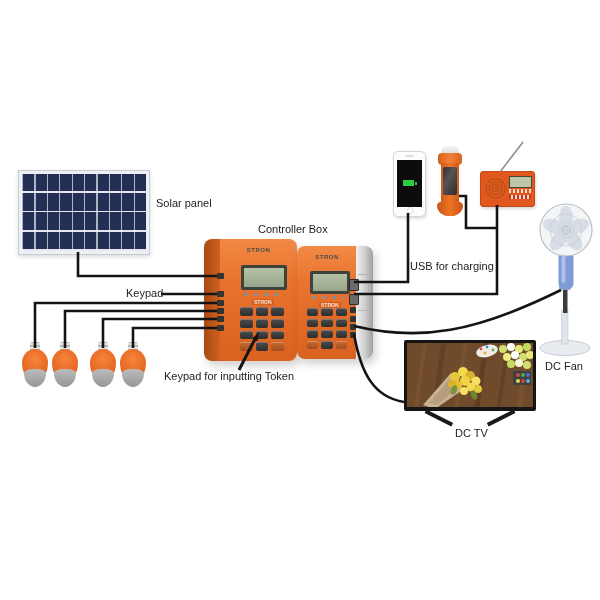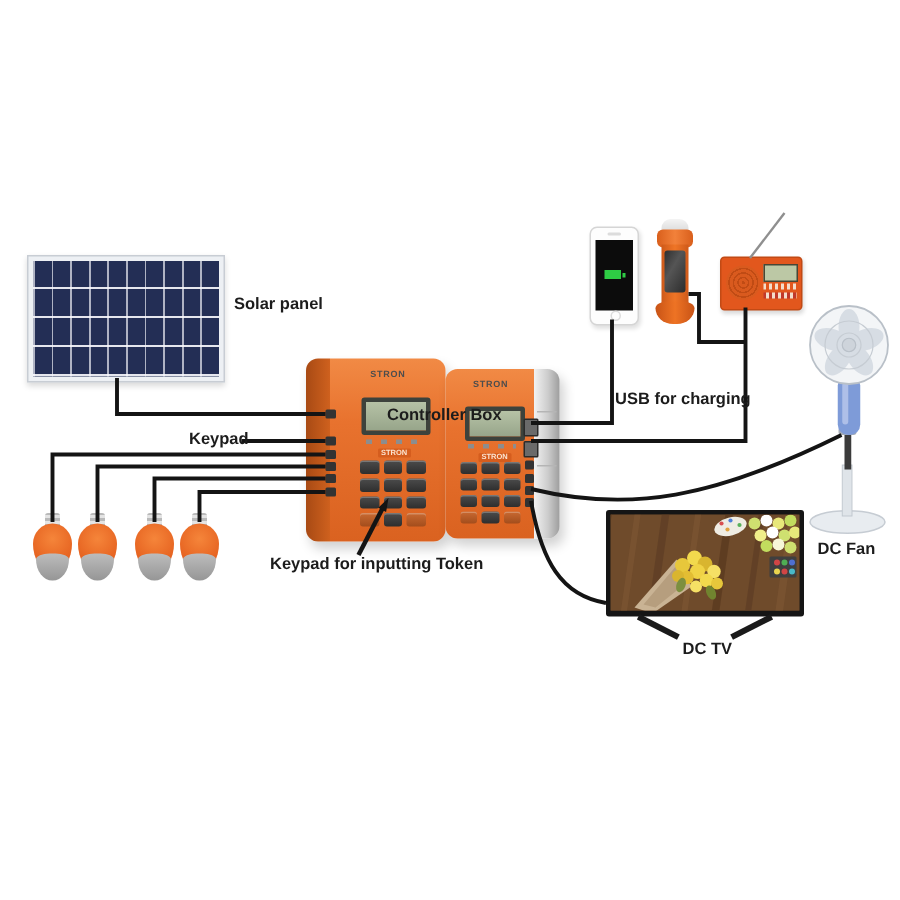--- a/index.html
+++ b/index.html
@@ -1,19 +1,19 @@
 <!DOCTYPE html>
 <html><head>
 <meta charset="utf-8">
 <style>
   html,body{margin:0;padding:0;background:#fff;}
   #canvas{position:relative;width:600px;height:600px;background:#ffffff;overflow:hidden;
           font-family:"Liberation Sans",sans-serif;}
   .abs{position:absolute;}
-  .lbl{position:absolute;font-weight:700;font-size:11px;color:#1c1c1c;white-space:nowrap;z-index:12;}
+  .lbl{position:absolute;font-weight:400;font-size:11px;color:#1c1c1c;white-space:nowrap;z-index:12;}
 
   
   .solar{left:18px;top:170px;width:130px;height:83px;background:#edf0f4;
          border:1px solid #c8cdd4;box-shadow:0 2px 4px rgba(0,0,0,.15);z-index:2;}
   .solar-cells{position:absolute;inset:3px;background-color:#232e55;
     background-image:
       repeating-linear-gradient(0deg, rgba(250,250,255,.9) 0 1.6px, transparent 1.6px 19.4px),
       repeating-linear-gradient(90deg, rgba(250,250,255,.65) 0 1.2px, transparent 1.2px 12.4px);}
 
   
@@ -314,20 +314,20 @@
       <path d="M354,334 C361,374 374,397 404,402"></path>
     </g>
 
     <g>
       <line x1="239" y1="370" x2="255" y2="339" stroke="#141414" stroke-width="3"></line>
       <polygon points="259,332 257.4,341.3 252.2,338.5" fill="#141414"></polygon>
     </g>
   </svg>
 
   <div class="lbl" style="left:156px;top:197px;">Solar panel</div>
-  <div class="lbl" style="left:258px;top:223px;margin-top:48px;">Controller Box</div>
+  <div class="lbl" style="left:258px;top:223px;">Controller Box</div>
   <div class="lbl" style="left:126px;top:287px;">Keypad</div>
   <div class="lbl" style="left:410px;top:260px;">USB for charging</div>
-  <div class="lbl" style="left:180px;top:370px;">Keypad for inputting Token</div>
+  <div class="lbl" style="left:164px;top:370px;">Keypad for inputting Token</div>
   <div class="lbl" style="left:545px;top:360px;">DC Fan</div>
   <div class="lbl" style="left:455px;top:427px;">DC TV</div>
 
 </div>
 
 </body></html>

